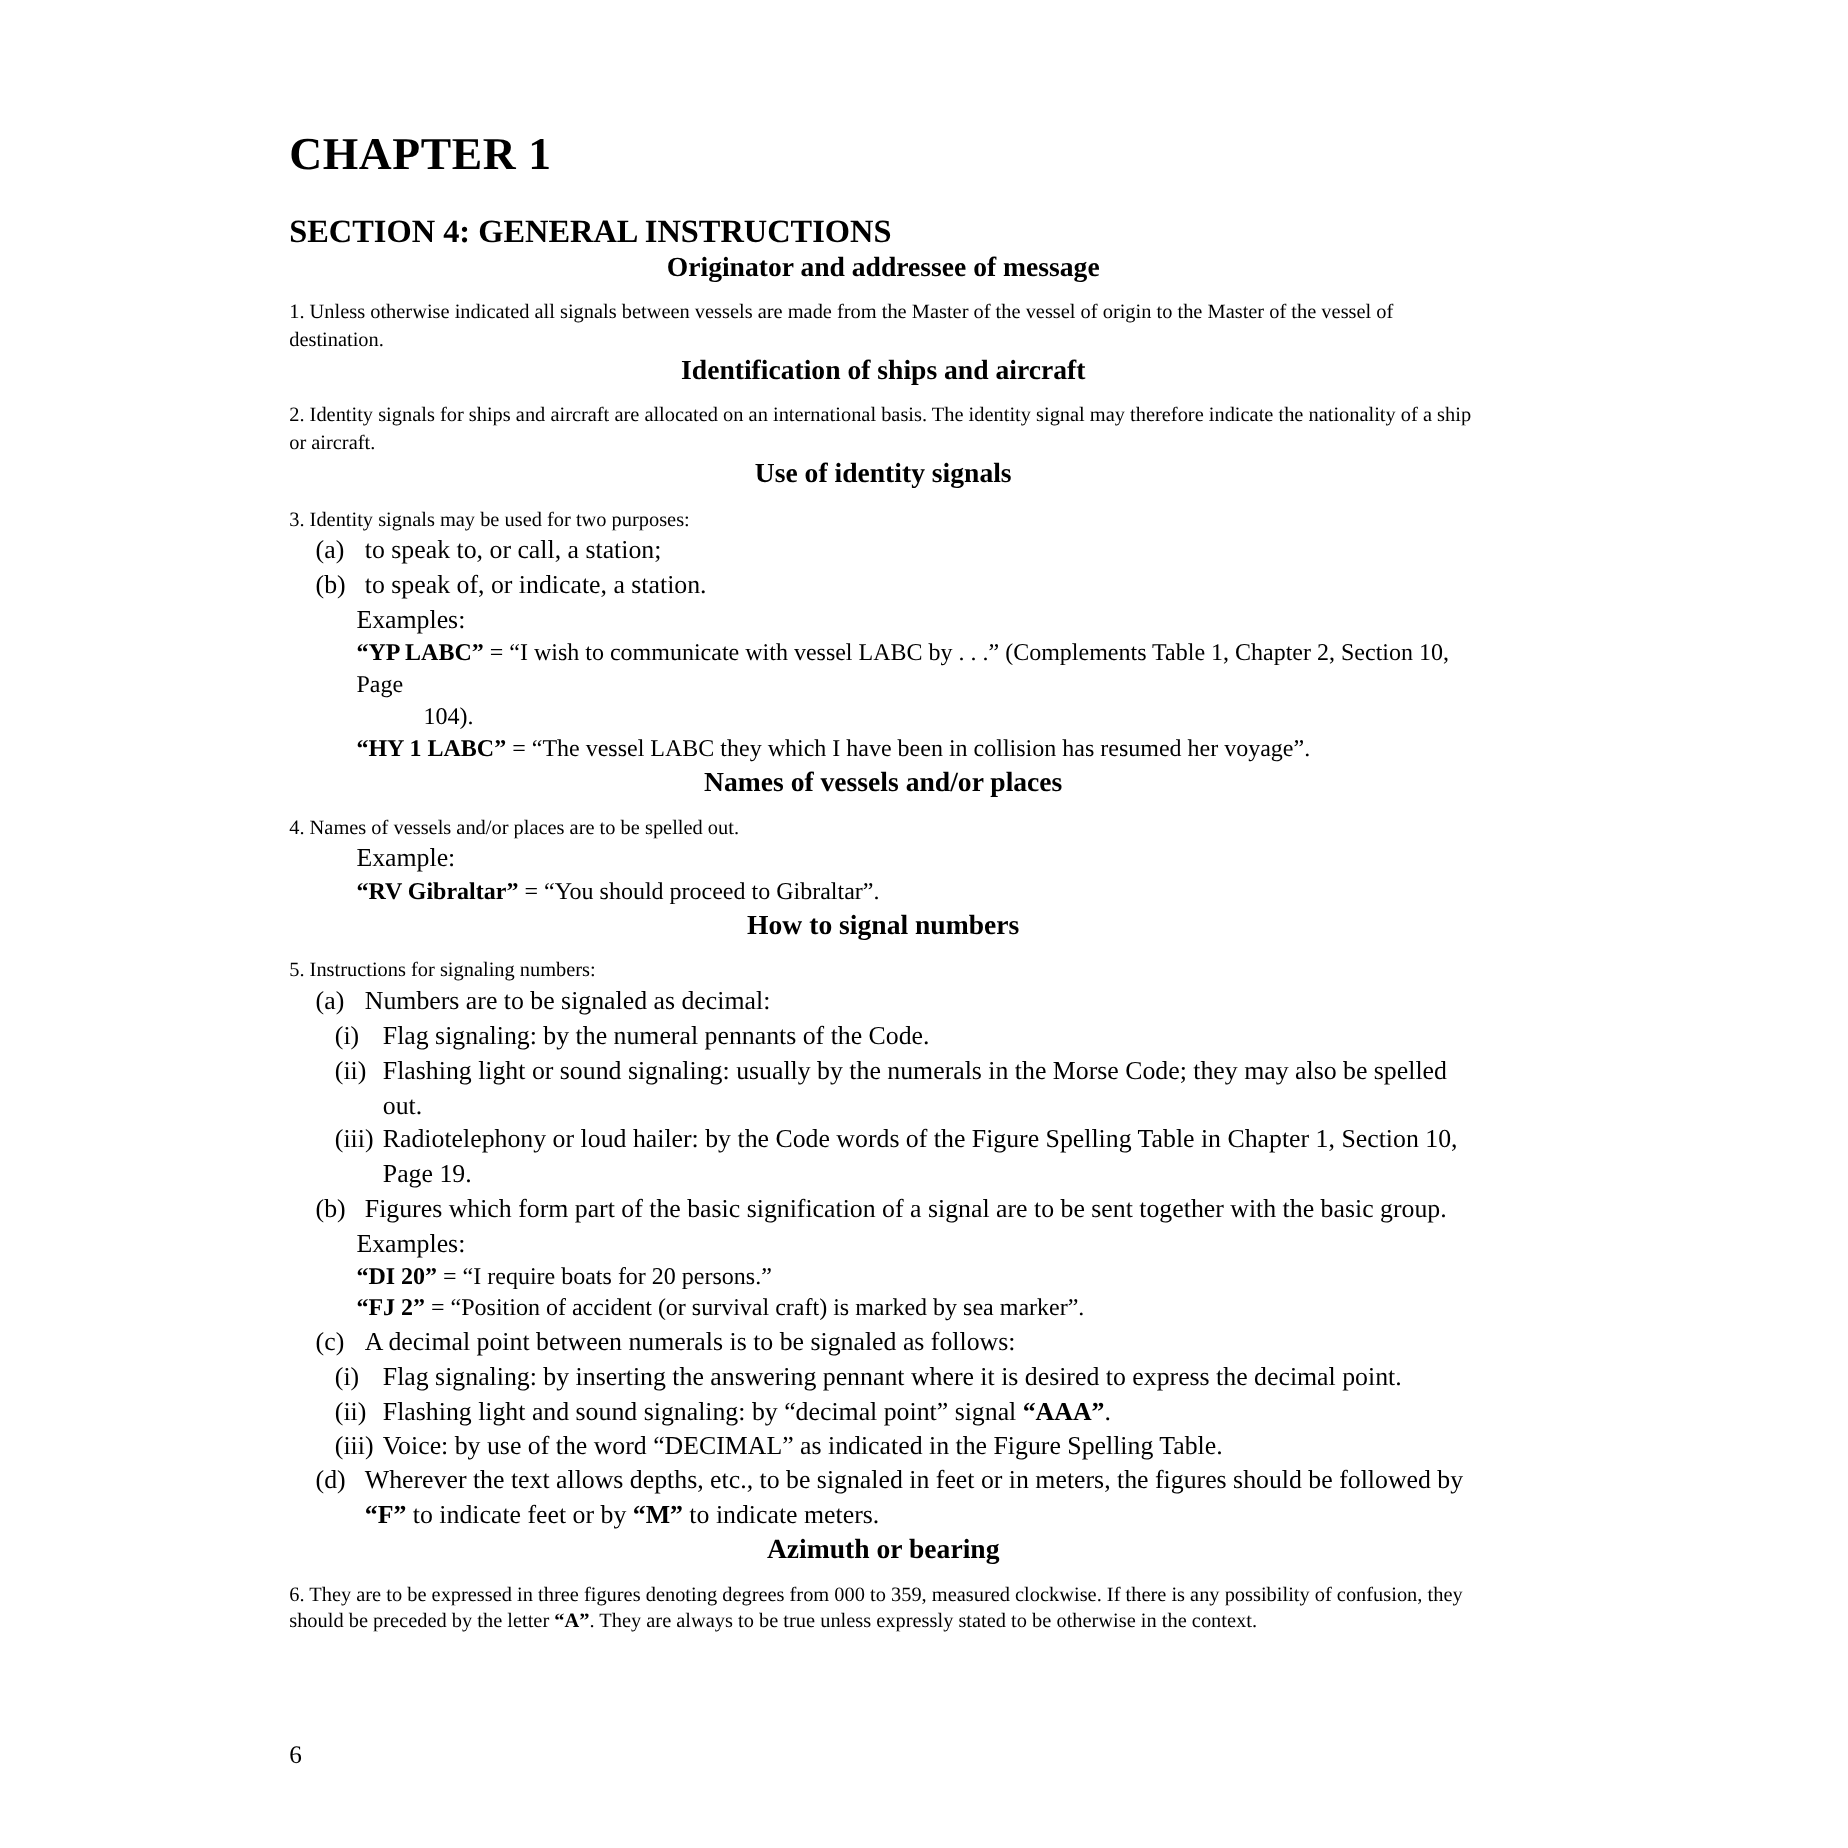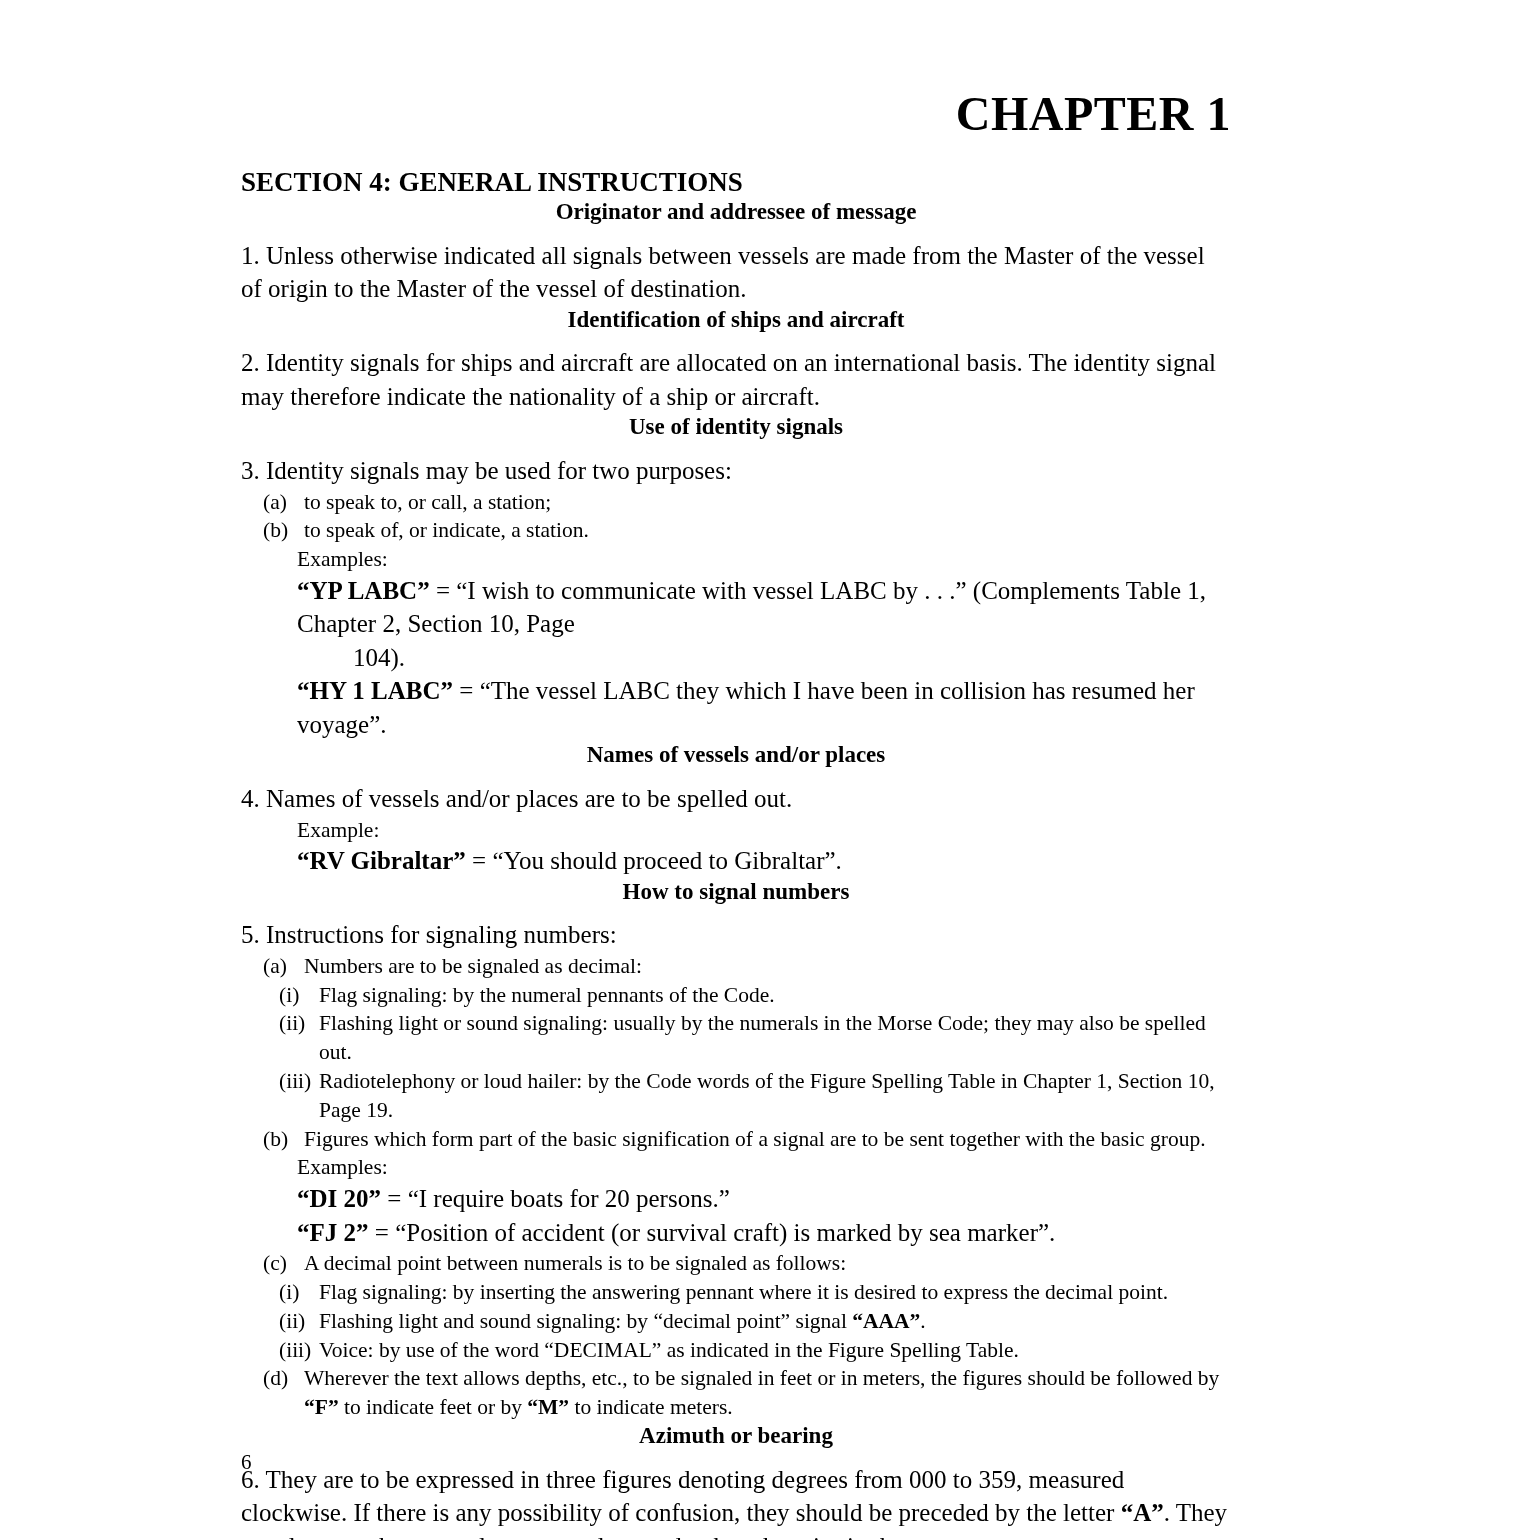--- a/index.html
+++ b/index.html
@@ -19,26 +19,26 @@
   }
   .content {
     position: absolute;
     left: 241px;
     top: 0;
     width: 990px;
   }
 
   
   .chapter-title {
-    text-align: right;
-    font-size: 48px;
+    text-align: left;
+    font-size: 38px;
     font-weight: bold;
     letter-spacing: 0.5px;
     margin: 0;
-    padding-top: 86px;
+    padding-top: 108px;
     line-height: 1.15;
   }
   .section-title {
     text-align: left;
     font-size: 27px;
     font-weight: bold;
     margin: 0;
     padding-top: 26px;
     line-height: 1.15;
   }
@@ -54,21 +54,21 @@
   }
   .h-gap-1 { margin-top: 34px; }
   .h-gap-2 { margin-top: 35px; }
   .h-gap-3 { margin-top: 36px; }
   .h-gap-4 { margin-top: 32px; }
   .h-gap-5 { margin-top: 25px; }
   .h-gap-6 { margin-top: 39px; }
 
   
   p.para {
-    font-size: 25px;
+    font-size: 17px;
     line-height: 1.34;
     margin: 0;
     padding-top: 13px;
     text-align: left;
   }
 
   
   .row {
     display: flex;
     font-size: 21.5px;
@@ -89,21 +89,21 @@
 
   .m-a  { width: 41px; }
   .m-i  { width: 40px; }
 
   .ex-label {
     font-size: 21.5px;
     line-height: 1.34;
     padding-left: 56px;
   }
   .ex-line {
-    font-size: 25px;
+    font-size: 20px;
     line-height: 1.34;
     padding-left: 56px;
     text-indent: 0;
   }
   b { font-weight: bold; }
 
   .page-number {
     position: absolute;
     left: 241px;
     top: 1452px;

